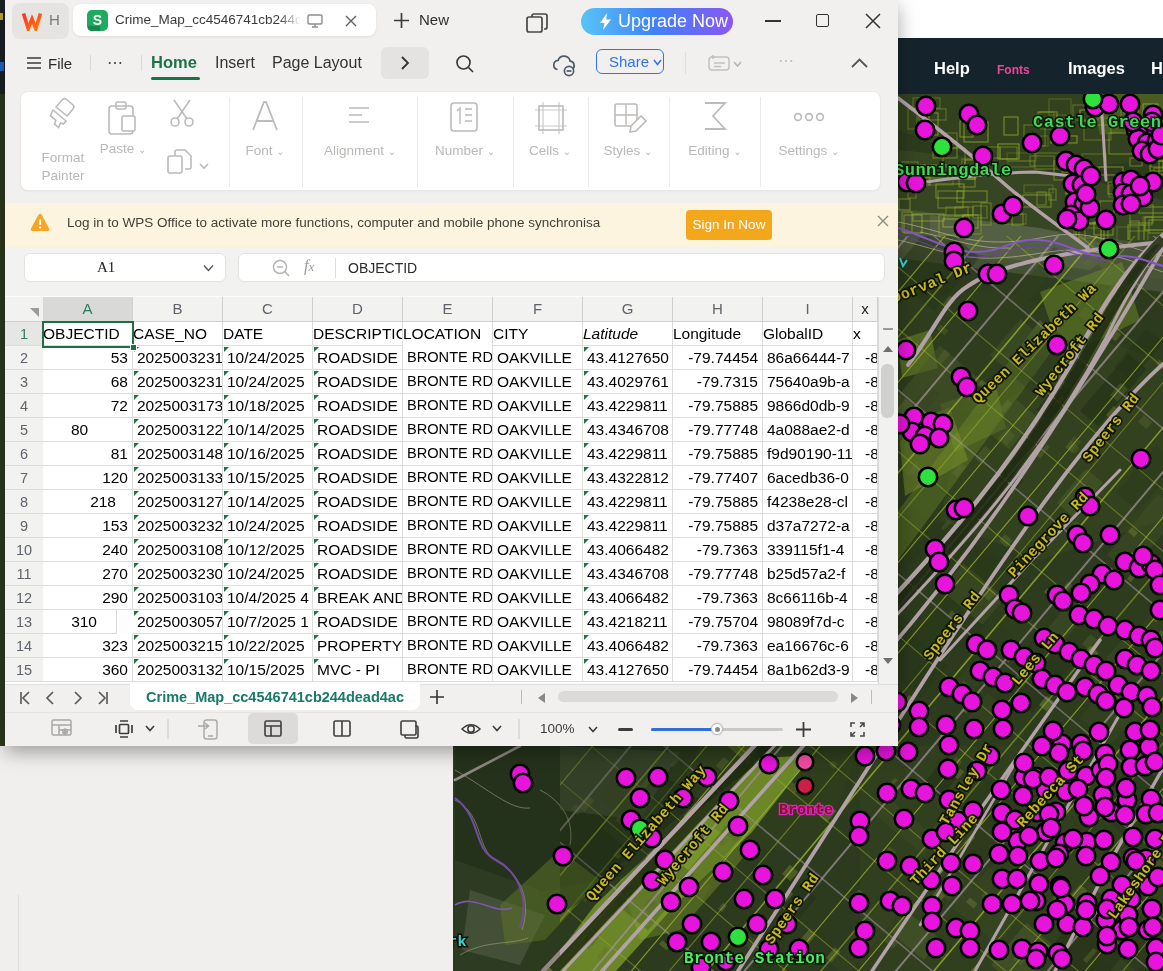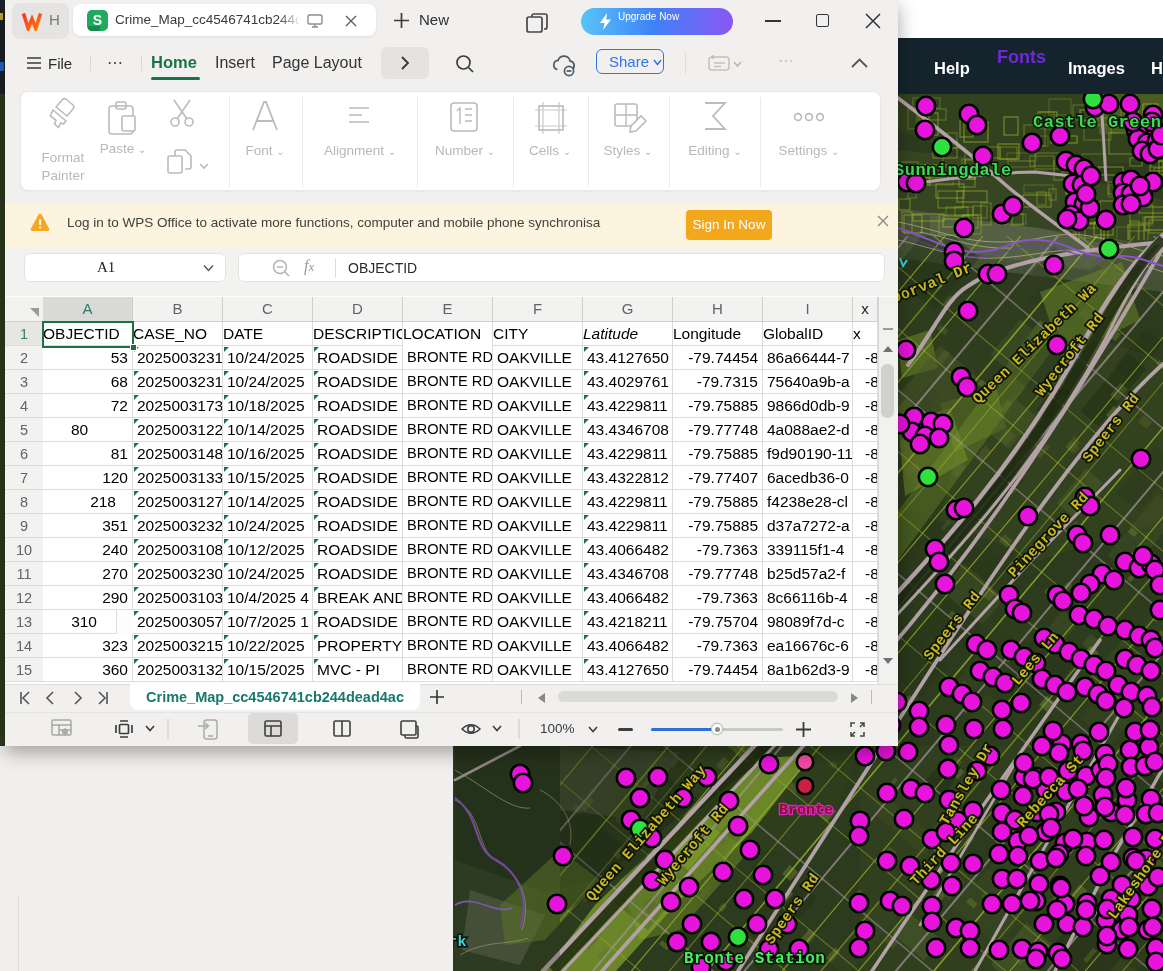--- a/index.html
+++ b/index.html
@@ -796,21 +796,21 @@
 <text x="0" y="0" transform="translate(894,303) rotate(-22)" font-family="Liberation Mono, monospace" font-weight="bold" font-size="15" fill="#ccb91f" stroke="#0e160a" stroke-width="3.4" paint-order="stroke" letter-spacing="0.5">Dorval Dr</text>
 <text x="1033" y="127" font-family="Liberation Mono, monospace" font-weight="bold" font-size="17" fill="#3ddb55" stroke="#0c140a" stroke-width="3" paint-order="stroke" letter-spacing="0.5">Castle Green</text>
 <text x="894" y="175" font-family="Liberation Mono, monospace" font-weight="bold" font-size="17" fill="#3ddb55" stroke="#0c140a" stroke-width="3" paint-order="stroke" letter-spacing="0.5">Sunningdale</text>
 <text x="684" y="963" font-family="Liberation Mono, monospace" font-weight="bold" font-size="16" fill="#45f05c" stroke="#0c140a" stroke-width="3" paint-order="stroke" letter-spacing="0.5">Bronte Station</text>
 <text x="448" y="946" font-family="Liberation Mono, monospace" font-weight="bold" font-size="15" fill="#3fd2da" stroke="#0c140a" stroke-width="3" paint-order="stroke" letter-spacing="0.5">rk</text>
 <text x="779" y="814" font-family="Liberation Mono, monospace" font-weight="bold" font-size="15" fill="#8c1030" stroke="#d429b8" stroke-width="2.6" paint-order="stroke">Bronte</text>
 </svg>
 <div class="abs" style="left:898px;top:0;width:265px;height:38px;background:#fff;border-bottom:1px solid #e3e3e3"></div>
 <div class="abs" style="left:898px;top:38px;width:265px;height:56px;background:#15242c"></div>
 <div class="abs" style="left:934px;top:59px;color:#fff;font-weight:bold;font-size:16.5px;white-space:nowrap">Help</div>
-<div class="abs" style="left:997px;top:47px;color:#6d28d9;font-weight:bold;font-size:18px;white-space:nowrap">Fonts</div>
+<div class="abs" style="left:997px;top:63px;color:#ec4899;font-weight:bold;font-size:12px;white-space:nowrap">Fonts</div>
 <div class="abs" style="left:1068px;top:59px;color:#fff;font-weight:bold;font-size:16.5px;white-space:nowrap">Images</div>
 <div class="abs" style="left:1151px;top:59px;color:#fff;font-weight:bold;font-size:16.5px;white-space:nowrap">Help</div>
 <div class="abs" style="left:0;top:746px;width:453px;height:225px;background:#f0efed"></div>
 <div class="abs" style="left:18px;top:895px;width:1px;height:76px;background:#dcdcda"></div>
 <div class="abs" style="left:0;top:0;width:5px;height:94px;background:#1c2127"></div>
 <div class="abs" style="left:0;top:62px;width:4px;height:9px;background:#2563c9"></div>
 <div class="abs" style="left:0;top:13px;width:3px;height:7px;background:#c8a92c"></div>
 <div id="win">
 <div class="abs" style="left:7px;top:3px;width:57px;height:36px;background:#e5e4e2;border-radius:8px"></div>
 <svg class="abs" style="left:16px;top:11px" width="22" height="20" viewBox="0 0 22 20">
@@ -839,21 +839,21 @@
       </svg>
 <div class="abs" style="left:414px;top:11px;color:#2f2f2f;font-size:15px">New</div>
 <svg class="abs" style="left:520px;top:12px" width="24" height="22" viewBox="0 0 24 22" fill="none" stroke="#474747" stroke-width="1.7">
         <rect x="2" y="5" width="15" height="15" rx="2"></rect>
         <path d="M7,5 V4 a2,2 0 0 1 2,-2 h11 a2,2 0 0 1 2,2 v11 a2,2 0 0 1 -2,2 h-1"></path>
       </svg>
 <div class="abs" style="left:576px;top:8px;width:152px;height:27px;border-radius:14px;background:linear-gradient(90deg,#58c4f8 0%,#3f82f7 48%,#8a57f5 100%)"></div>
 <svg class="abs" style="left:594px;top:13px" width="13" height="17" viewBox="0 0 13 17" fill="#fff">
         <path d="M8,0 L1,10 H5.5 L4,17 L12,6.5 H7.2 Z"></path>
       </svg>
-<div class="abs" style="left:613px;top:11px;color:#fff;font-size:10px">Upgrade Now</div>
+<div class="abs" style="left:613px;top:11px;color:#fff;font-size:18px">Upgrade Now</div>
 <div class="abs" style="left:760px;top:20px;width:16px;height:2px;background:#333"></div>
 <div class="abs" style="left:811px;top:14px;width:13px;height:13px;border:1.6px solid #333;border-radius:2px"></div>
 <svg class="abs" style="left:860px;top:13px" width="16" height="16" viewBox="0 0 16 16" stroke="#333" stroke-width="1.5">
         <path d="M1,1 L15,15 M15,1 L1,15"></path>
       </svg>
 <svg class="abs" style="left:22px;top:56px" width="14" height="14" viewBox="0 0 14 14" stroke="#3a3a3a" stroke-width="1.6">
         <path d="M0,2 h14 M0,7 h14 M0,12 h14"></path>
       </svg>
 <div class="abs" style="left:43px;top:55px;font-size:15px;color:#2a2a2a">File</div>
 <div class="abs" style="left:85px;top:55px;width:1px;height:16px;background:#d8d8d6"></div>
@@ -1090,21 +1090,21 @@
 <div class="abs" style="left:219px;top:491px;width:0;height:0;border-top:5px solid #217346;border-right:5px solid transparent"></div>
 <div class="cell" style="left:308px;top:490px;width:90px;height:24px;text-align:left;padding-left:4px">ROADSIDE TH</div>
 <div class="abs" style="left:309px;top:491px;width:0;height:0;border-top:5px solid #217346;border-right:5px solid transparent"></div>
 <div class="cell" style="left:398px;top:490px;width:90px;height:24px;text-align:left;padding-left:4px;font-size:14.6px">BRONTE RD</div>
 <div class="cell" style="left:488px;top:490px;width:90px;height:24px;text-align:left;padding-left:4px">OAKVILLE</div>
 <div class="cell" style="left:578px;top:490px;width:90px;height:24px;text-align:left;padding-left:4px">43.4229811</div>
 <div class="abs" style="left:579px;top:491px;width:0;height:0;border-top:5px solid #217346;border-right:5px solid transparent"></div>
 <div class="cell" style="left:668px;top:490px;width:90px;height:24px;text-align:right;padding-right:4px">-79.75885</div>
 <div class="cell" style="left:758px;top:490px;width:90px;height:24px;text-align:left;padding-left:4px">f4238e28-cl</div>
 <div class="cell" style="left:848px;top:490px;width:25px;height:24px;text-align:left;padding-left:12px">-8</div>
-<div class="cell" style="left:38px;top:514px;width:90px;height:24px;text-align:right;padding-right:4px">351</div>
+<div class="cell" style="left:38px;top:514px;width:90px;height:24px;text-align:right;padding-right:4px">153</div>
 <div class="cell" style="left:128px;top:514px;width:90px;height:24px;text-align:left;padding-left:4px">20250032322</div>
 <div class="abs" style="left:129px;top:515px;width:0;height:0;border-top:5px solid #217346;border-right:5px solid transparent"></div>
 <div class="cell" style="left:218px;top:514px;width:90px;height:24px;text-align:left;padding-left:4px">10/24/2025</div>
 <div class="abs" style="left:219px;top:515px;width:0;height:0;border-top:5px solid #217346;border-right:5px solid transparent"></div>
 <div class="cell" style="left:308px;top:514px;width:90px;height:24px;text-align:left;padding-left:4px">ROADSIDE TH</div>
 <div class="abs" style="left:309px;top:515px;width:0;height:0;border-top:5px solid #217346;border-right:5px solid transparent"></div>
 <div class="cell" style="left:398px;top:514px;width:90px;height:24px;text-align:left;padding-left:4px;font-size:14.6px">BRONTE RD</div>
 <div class="cell" style="left:488px;top:514px;width:90px;height:24px;text-align:left;padding-left:4px">OAKVILLE</div>
 <div class="cell" style="left:578px;top:514px;width:90px;height:24px;text-align:left;padding-left:4px">43.4229811</div>
 <div class="abs" style="left:579px;top:515px;width:0;height:0;border-top:5px solid #217346;border-right:5px solid transparent"></div>

